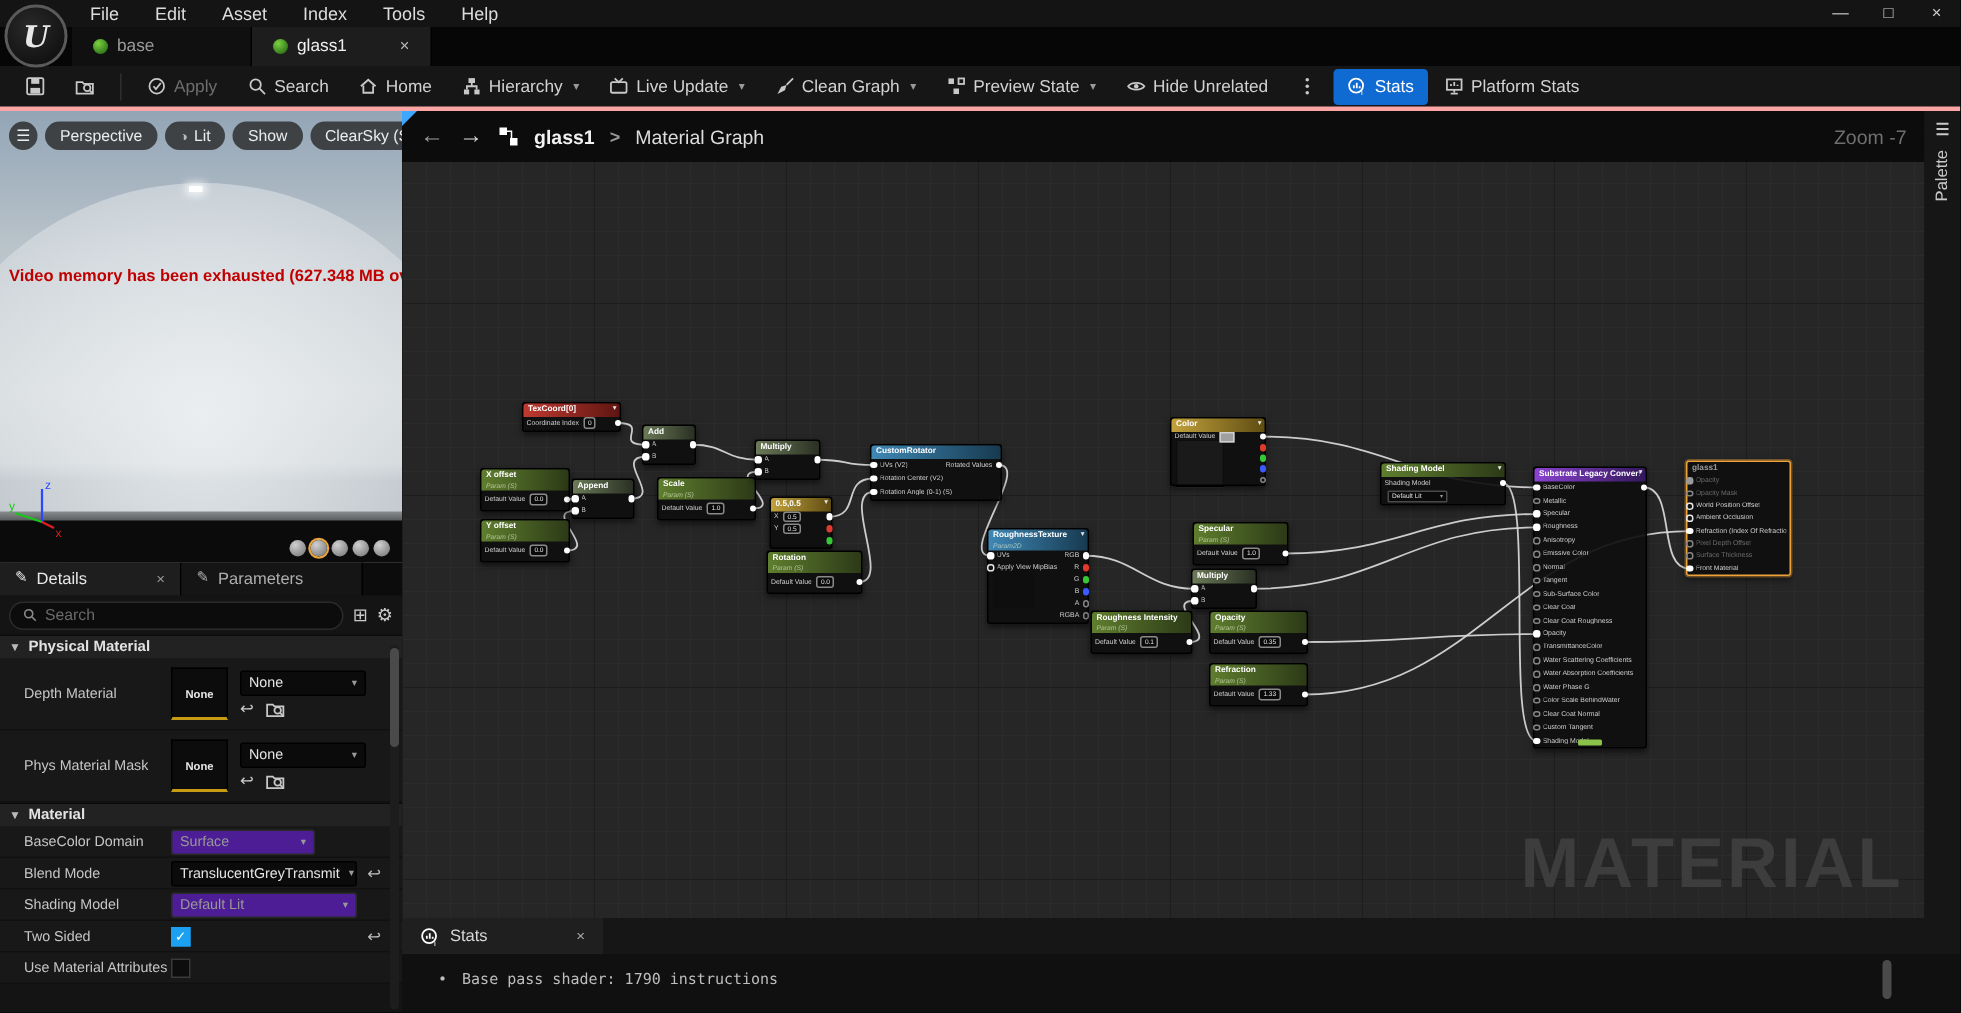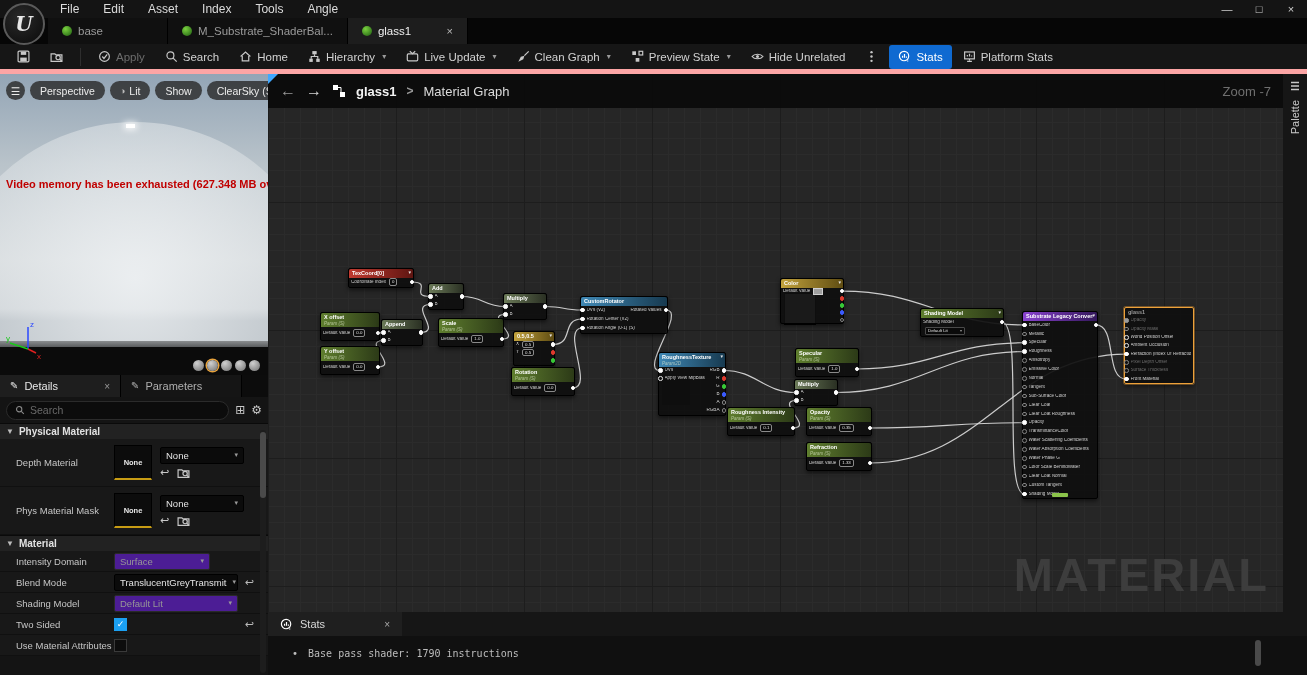--- a/index.html
+++ b/index.html
@@ -20,21 +20,21 @@
   #tabbar{position:absolute;left:0;top:18px;width:1307px;height:26px;background:#060606;
           display:flex;align-items:flex-end;padding-left:48px;box-sizing:border-box;z-index:4;}
   .atab{height:26px;display:flex;align-items:center;gap:6px;padding:0 14px;font-size:11.5px;
         color:#9a9a9a;background:#101010;min-width:120px;box-sizing:border-box;border-right:1px solid #000;}
   .atab.active{background:#1d1d1d;color:#efefef;}
   .matdot{width:10px;height:10px;border-radius:50%;
           background:radial-gradient(circle at 35% 30%,#7ad13f,#1c5a10);}
   .atab .closex{margin-left:auto;color:#bbb;font-size:11px;padding-left:18px;}
   #toolbar{position:absolute;left:0;top:44px;width:1307px;height:30px;background:#161616;
            display:flex;align-items:center;padding-left:8px;box-sizing:border-box;gap:2px;z-index:4;
-           border-bottom:5px solid #fca5a5;}
+           border-bottom:3px solid #fca5a5;}
   .tbtn{display:flex;align-items:center;gap:5px;padding:0 9px;height:24px;border-radius:3px;
         font-size:11.5px;color:#d2d2d2;white-space:nowrap;}
   .tbtn.disabled{color:#6d6d6d;}
   .tbtn.active{background:#0f6ad1;color:#fff;}
   .tbtn .dd{font-size:8px;color:#9a9a9a;margin-left:2px;}
   .tsep{width:1px;height:18px;background:#2e2e2e;margin:0 6px;}
   .uicon{font-size:12px;line-height:1;}
   svg.ic{display:block;}
   
   #viewport{position:absolute;left:0;top:74px;width:268px;height:301px;overflow:hidden;
@@ -167,36 +167,32 @@
 
 <div id="app">
   <div id="uelogo">U</div>
   <div id="menubar">
     <div id="menus">
         <span class="menu-item">File</span>
         <span class="menu-item">Edit</span>
         <span class="menu-item">Asset</span>
         <span class="menu-item">Index</span>
         <span class="menu-item">Tools</span>
-        <span class="menu-item">Angle</span>
+        <span class="menu-item">Help</span>
       </div>
     <div id="winctl">
         <span class="wbtn">—</span>
         <span class="wbtn">□</span>
         <span class="wbtn">×</span>
       </div>
   </div>
   <div id="tabbar">
       <div class="atab">
         <span class="matdot"></span>
         <span>base</span>
-      </div>
-      <div class="atab">
-        <span class="matdot"></span>
-        <span>M_Substrate_ShaderBal...</span>
       </div>
       <div class="atab active">
         <span class="matdot"></span>
         <span>glass1</span>
         <span class="closex">×</span>
       </div>
     </div>
   <div id="toolbar">
       <div class="tbtn">
         <span>
@@ -434,21 +430,21 @@
                 </svg>
               </span>
         </div>
       </div>
         </div>
         <div class="dsec">
           <span class="dchev">▼</span>
           <span>Material</span>
         </div>
         <div class="drow">
-          <span class="dlabel">Intensity Domain</span>
+          <span class="dlabel">BaseColor Domain</span>
           <div class="dselect disabled" style="width:84px;">
             <span>Surface</span>
             <span class="dd">▾</span>
           </div>
         </div>
         <div class="drow">
           <span class="dlabel">Blend Mode</span>
           <div class="dselect" style="width:112px;">
             <span>TranslucentGreyTransmit</span>
             <span class="dd">▾</span>

